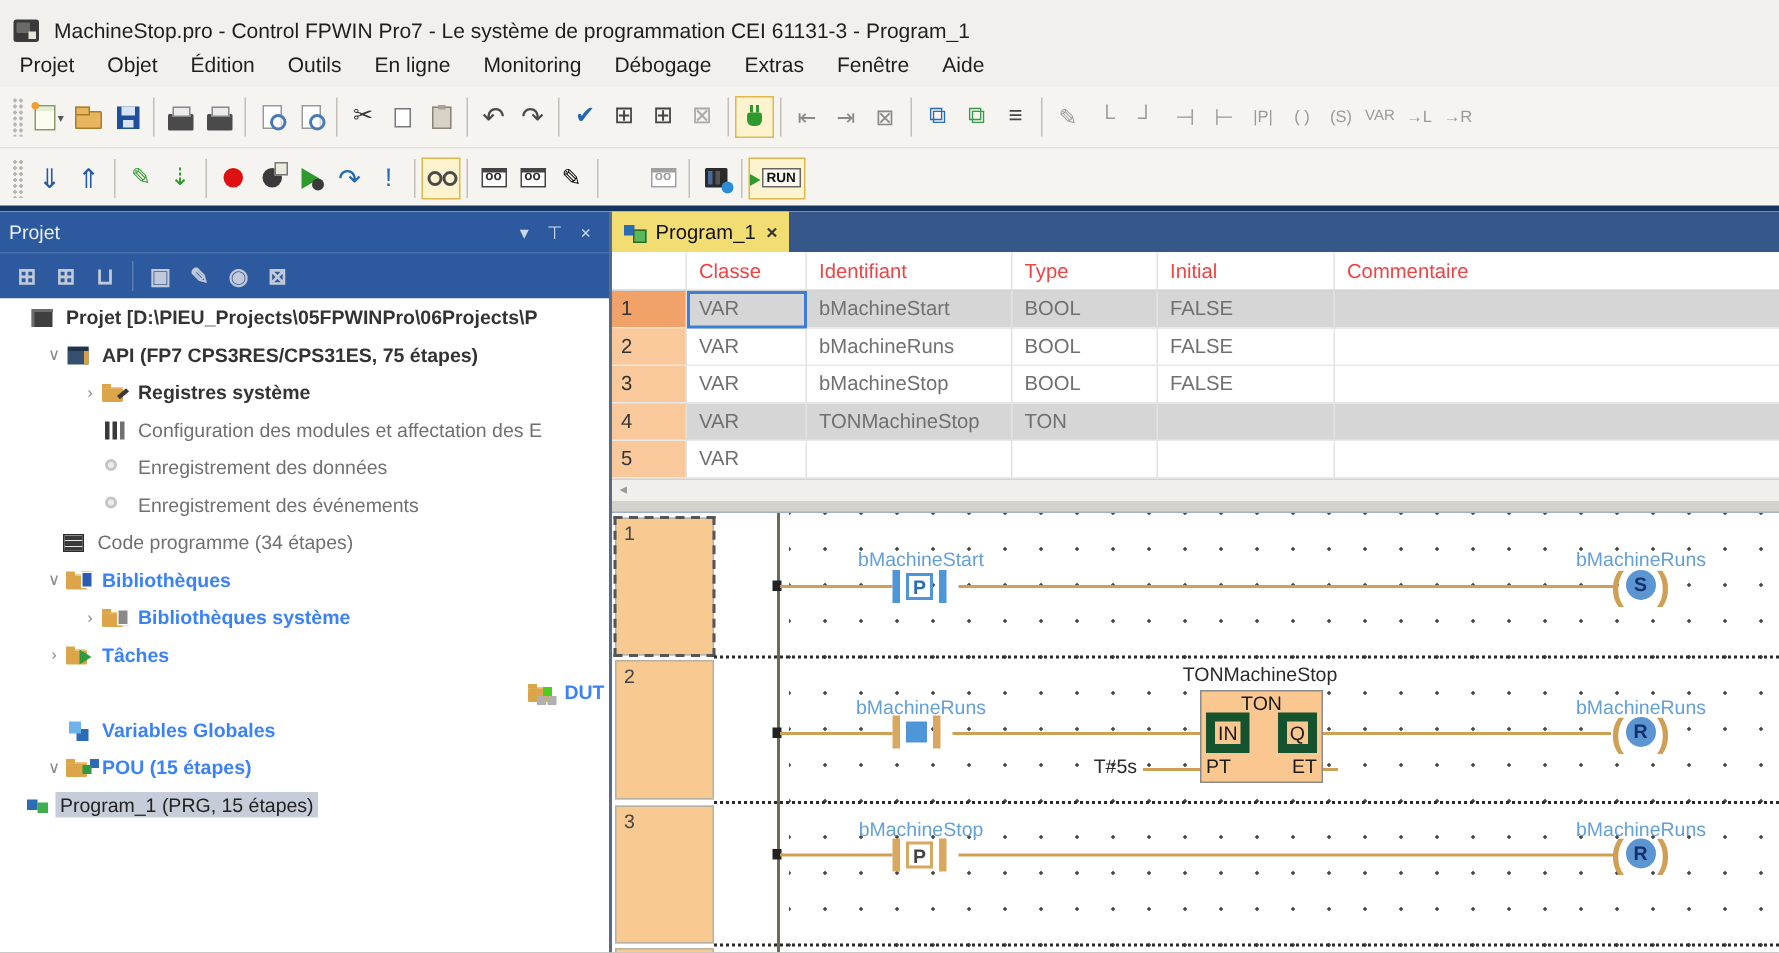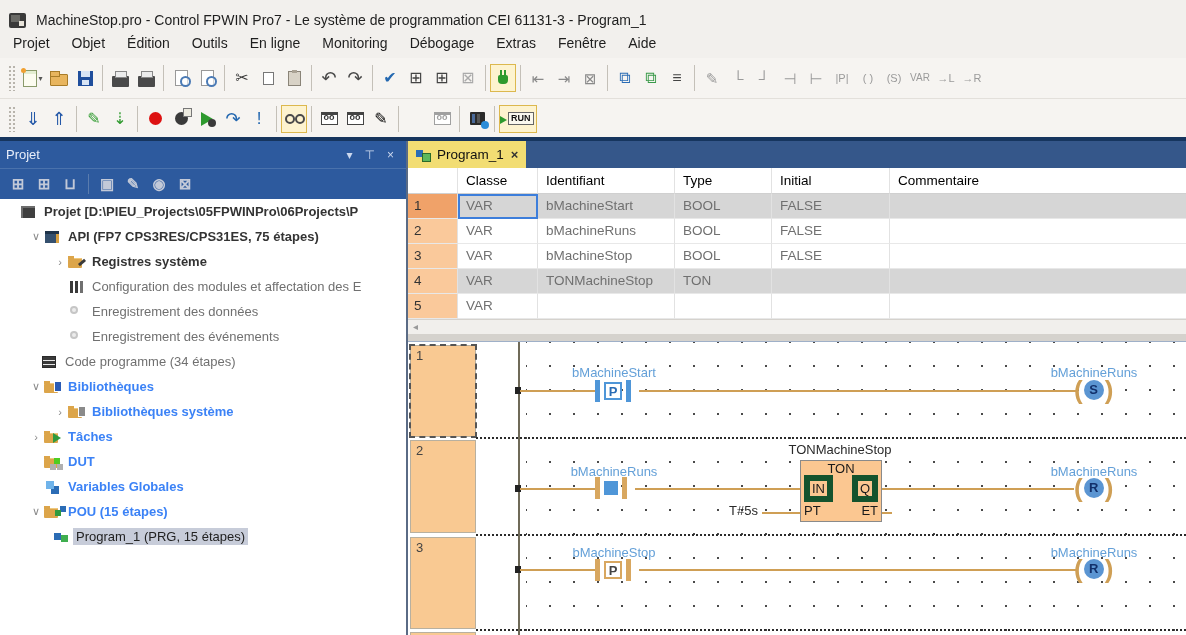--- a/index.html
+++ b/index.html
@@ -116,21 +116,21 @@
   .ic-pou{width:16px;height:13px;position:relative;}
   .ic-pou::before{content:"";position:absolute;left:0;top:2px;width:7px;height:7px;background:#2b6cb5;}
   .ic-pou::after{content:"";position:absolute;left:6px;top:5px;width:7px;height:7px;background:#5cb85c;border:1px solid #2a6a2a;}
   .tabx{font-size:13px;font-weight:bold;color:#333;margin-left:2px;}
 
   .vtable{position:absolute;left:0;top:27px;right:0;}
   .vt-row{display:flex;height:25px;}
   .vt-row.hdr{height:26px;}
   .vc{border-right:1px solid #e2e2e2;border-bottom:1px solid #e8e8e8;padding-left:8px;
       font-size:13.5px;line-height:24px;color:#707070;overflow:hidden;white-space:nowrap;}
-  .hdr .vc{color:#000000;line-height:25px;border-bottom:1px solid #d0d0d0;}
+  .hdr .vc{color:#ef4444;line-height:25px;border-bottom:1px solid #d0d0d0;}
   .c0{width:50px;padding-left:6px;} .c1{width:80px;} .c2{width:137px;} .c3{width:97px;} .c4{width:118px;} .c5{flex:1;border-right:none;}
   .numcell{background:#fac99b;color:#333;}
   .numcell.first{background:#f0a269;}
   .shaded .vc:not(.numcell){background:#d6d6d6;}
   .focuscell{outline:2px solid #3d7edb;outline-offset:-2px;}
   .hscroll{position:absolute;left:0;right:0;top:178px;height:15px;background:#f1efec;border-top:1px solid #d5d2cd;
       font-size:10px;color:#9a9a9a;line-height:14px;padding-left:5px;}
   .gapstrip{position:absolute;left:0;right:0;top:193px;height:8px;background:#d5d2cd;border-bottom:1px solid #9fb0c8;}
 
   
@@ -447,42 +447,42 @@
           </span>
           <span class="lab">Bibliothèques système</span>
         </div>
         <div class="trow b" style="padding-left: 28px;">
           <span class="chev">›</span>
           <span class="ti i-tasks tf">
             <i class="ov"></i>
           </span>
           <span class="lab">Tâches</span>
         </div>
-        <div class="trow b" style="padding-left: 28px;">
+        <div class="trow b" style="padding-left: 28px; justify-content: flex-end;">
           <span class="chev"></span>
           <span class="ti i-dut tf">
             <i class="ov"></i>
           </span>
           <span class="lab">DUT</span>
         </div>
         <div class="trow b" style="padding-left: 28px;">
           <span class="chev"></span>
           <span class="ti i-gvar">
             <i class="ov"></i>
           </span>
           <span class="lab">Variables Globales</span>
         </div>
         <div class="trow b" style="padding-left: 28px;">
           <span class="chev">∨</span>
           <span class="ti i-pou tf">
             <i class="ov"></i>
           </span>
           <span class="lab">POU (15 étapes)</span>
         </div>
-        <div class="trow sel" style=" margin-left: 36px;">
+        <div class="trow sel" style="">
           <span class="chev"></span>
           <span class="ti i-prg">
             <i class="ov"></i>
           </span>
           <span class="lab">Program_1 (PRG, 15 étapes)</span>
         </div>
       </div>
   </div>
 
   <div class="editor">

